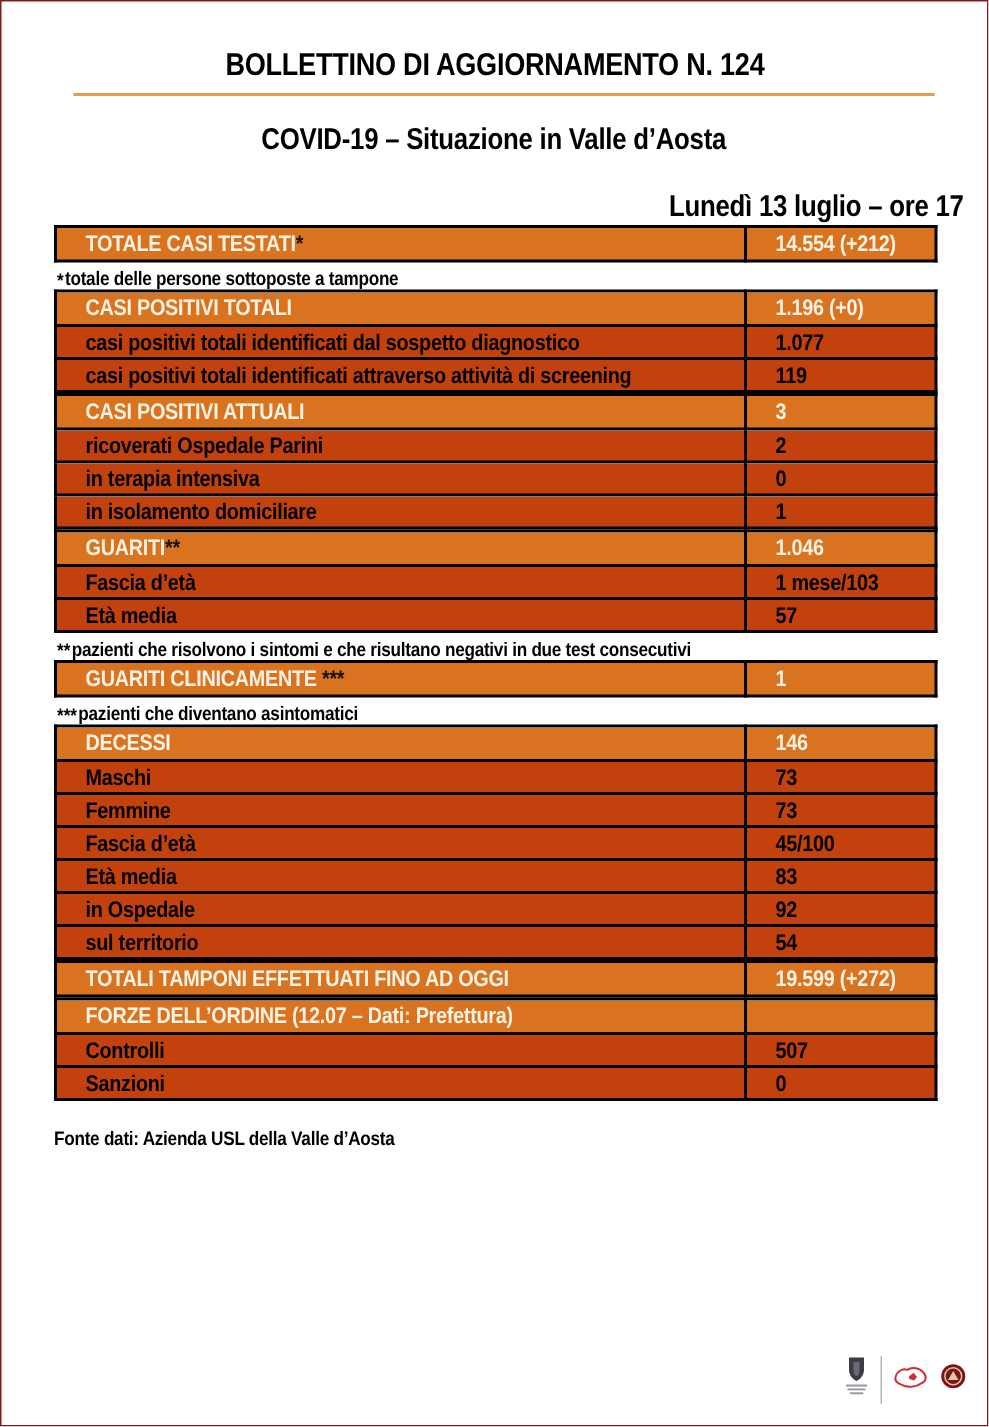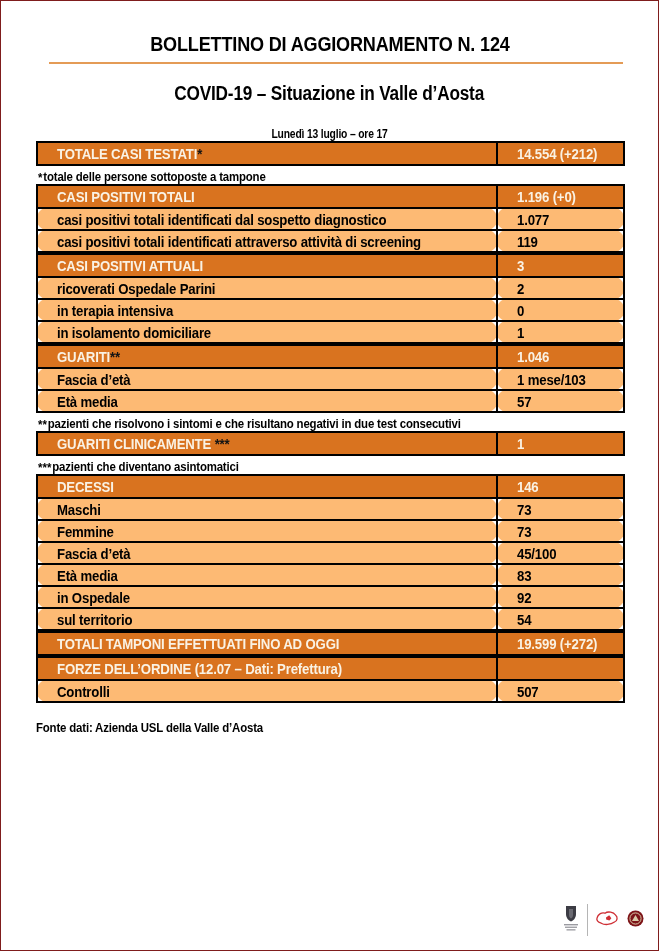--- a/index.html
+++ b/index.html
@@ -9,29 +9,29 @@
     font-family:"Liberation Sans",sans-serif;font-weight:bold;color:#000;
     letter-spacing:-0.2px;
   }
   
   .cx{display:inline-block;transform:scaleX(0.88);transform-origin:0 55%;white-space:nowrap;}
   .cxc{display:inline-block;transform:scaleX(0.86);transform-origin:50% 55%;white-space:nowrap;}
 
   .title{margin:0;padding-top:31px;text-align:center;font-size:21px;font-weight:bold;}
   .title-rule{height:2px;width:574px;margin:6px 0 0 48px;background:#E49B56;}
   .subtitle{margin-top:18px;text-align:center;font-size:20px;}
-  .dateline{margin-top:22px;text-align:center;font-size:12px;}
+  .dateline{margin-top:22px;text-align:right;font-size:20px;}
 
   table.tbl{
     border-collapse:collapse;table-layout:fixed;width:587px;margin:0 0 0 35px;
     font-size:15px;
   }
   table.tbl td{border:2px solid #000;padding:0 19px;overflow:hidden;white-space:nowrap;}
   table.tbl tr.hdr td{background:#D9731F;color:#FAF2E4;height:21px;}
-  table.tbl tr.row td{background:#fdba74;color:#000;height:20px;border-radius:10px;}
+  table.tbl tr.row td{background:#c2410c;color:#000;height:20px;}
   .col-label{width:460px;}
   .col-value{width:127px;}
   .mark{color:#141414;}
 
   .fn{margin:3px 0 0 37px;font-size:13px;}
   .fnmark{font-size:13px;position:relative;top:1px;margin-right:1px;letter-spacing:0;}
   .gap14{margin-top:14px;} .gap18{margin-top:18px;} .gap21{margin-top:21px;}
   .gap28{margin-top:28px;} .gap8{margin-top:8px;} .gap19{margin-top:19px;}
   .gap15{margin-top:15px;}
 
@@ -203,20 +203,24 @@
         <col class="col-value">
       </colgroup>
     <tbody>
         <tr class="hdr">
       <td><span class="cx">FORZE DELL’ORDINE (12.07 – Dati: Prefettura)</span></td>
       <td><span class="cx"></span></td>
     </tr>
     <tr class="row">
       <td><span class="cx">Controlli</span></td>
       <td><span class="cx">507</span></td>
+    </tr>
+    <tr class="row">
+      <td><span class="cx">Sanzioni</span></td>
+      <td><span class="cx">0</span></td>
     </tr>
   </tbody>
     </table>
 
   <p class="fonte"><span class="cx">Fonte dati: Azienda USL della Valle d’Aosta</span></p>
 
   <div class="logos">
     <span>
       <svg width="18" height="27" viewBox="0 0 18 27">
         <path d="M4 1 h10 v8 c0 4 -2.5 6.5 -5 7.6 C6.5 15.5 4 13 4 9 Z" fill="#3C3C44"></path>

